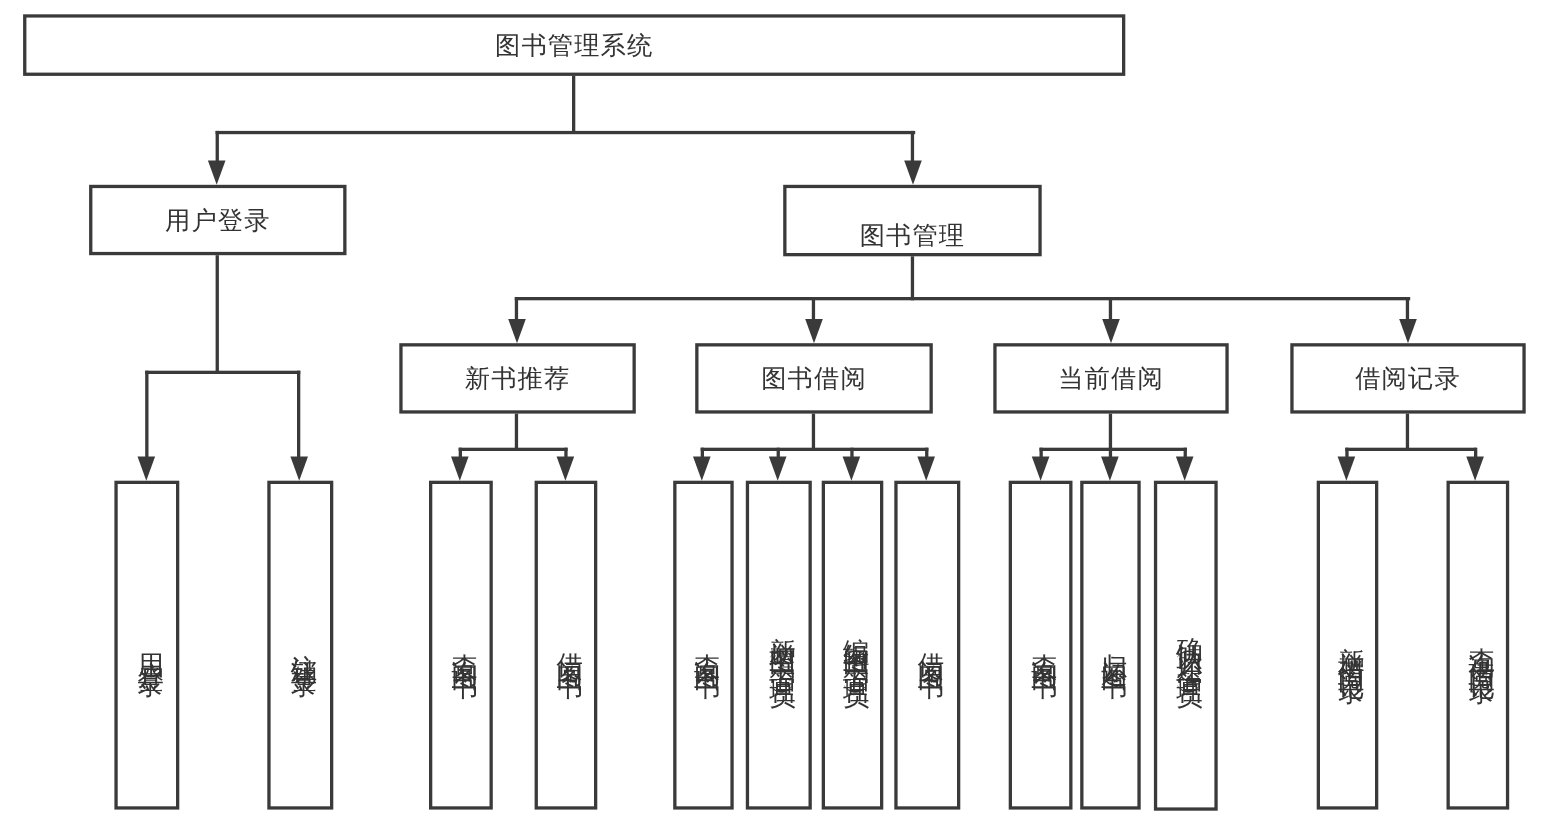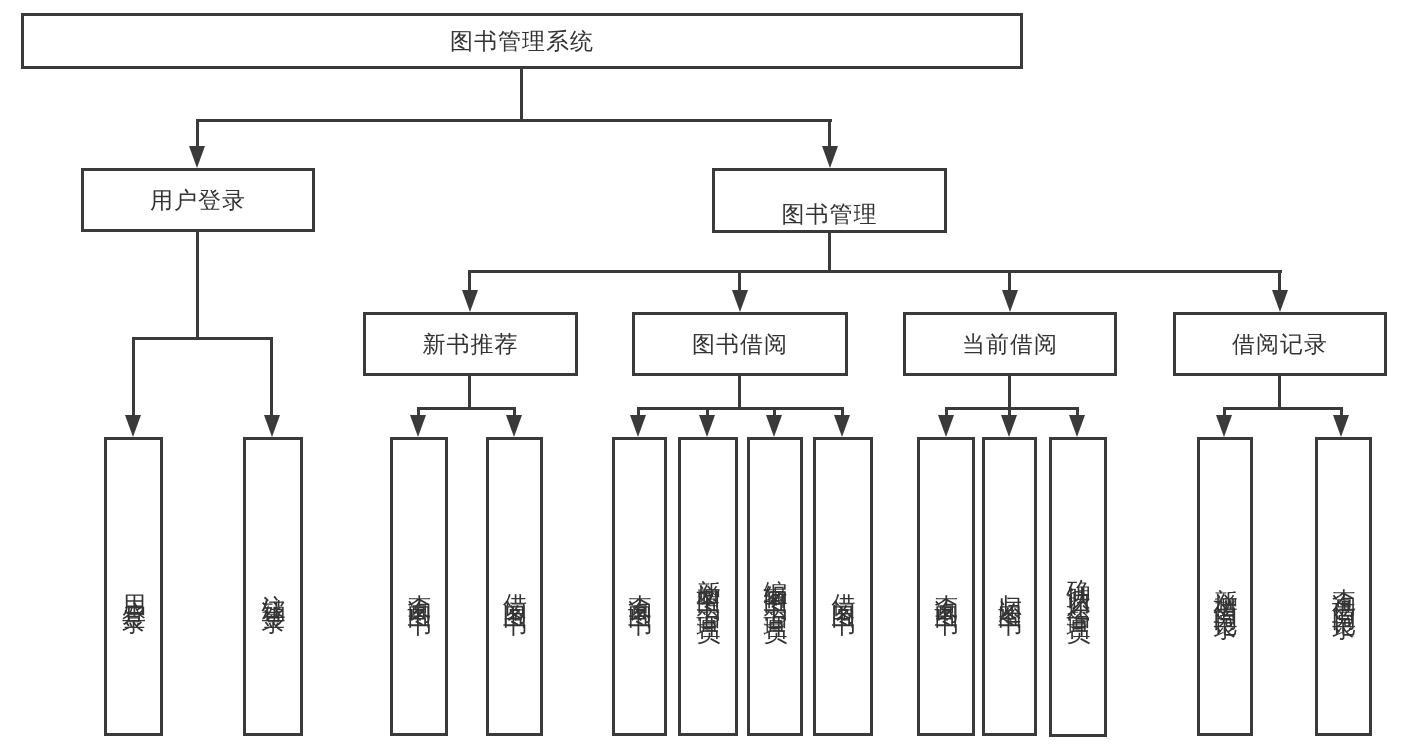--- a/index.html
+++ b/index.html
@@ -1,20 +1,20 @@
 <!DOCTYPE html>
 <html><head>
 <meta charset="utf-8">
 <style>
   html,body{margin:0;padding:0;background:#ffffff;}
   .canvas{
     position:relative;
     width:1405px;height:747px;
     background:#ffffff;
-    font-family:Liberation Sans, sans-serif;
+    font-family:Liberation Mono, monospace;
     color:#333333;
     overflow:hidden;
   }
   .box{
     position:absolute;
     box-sizing:border-box;
     border:3px solid #3a3a3a;
     background:#ffffff;
     display:flex;align-items:center;justify-content:center;
     font-size:23px;

